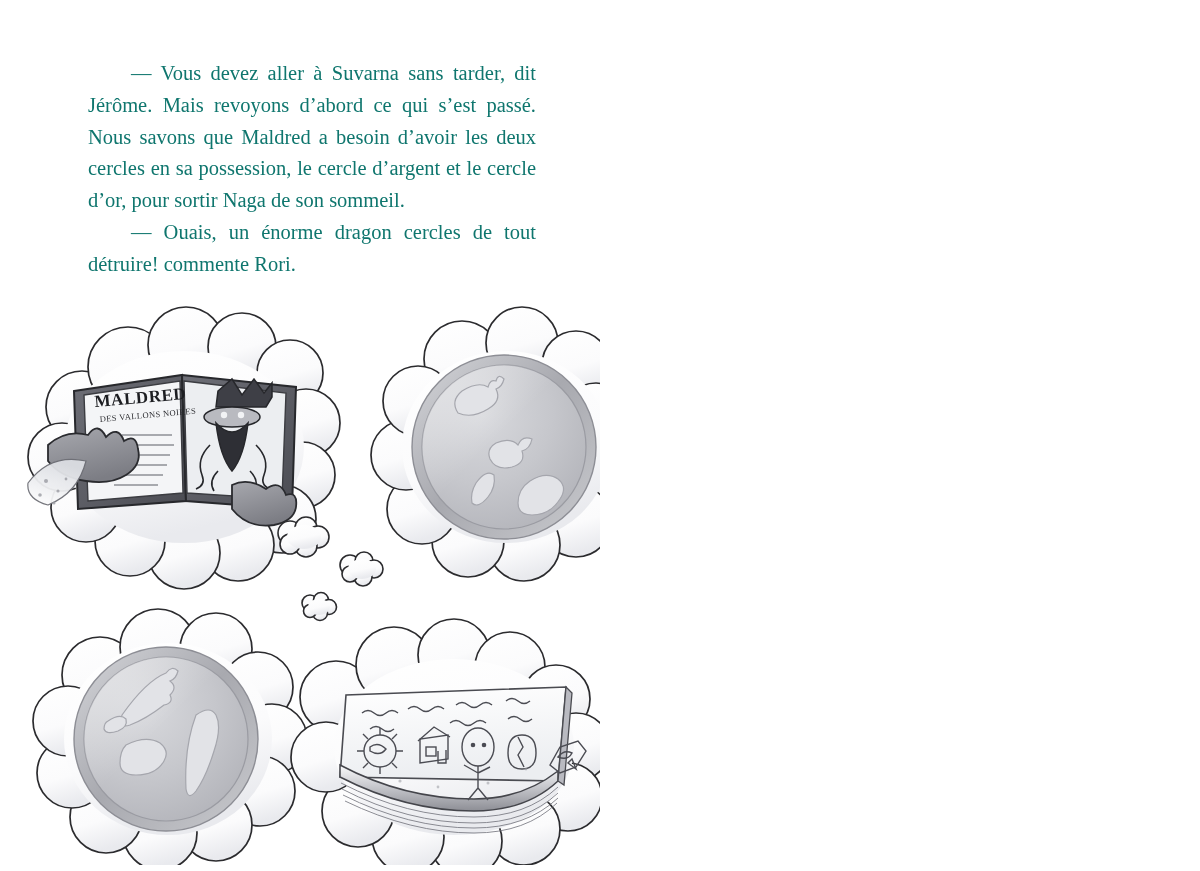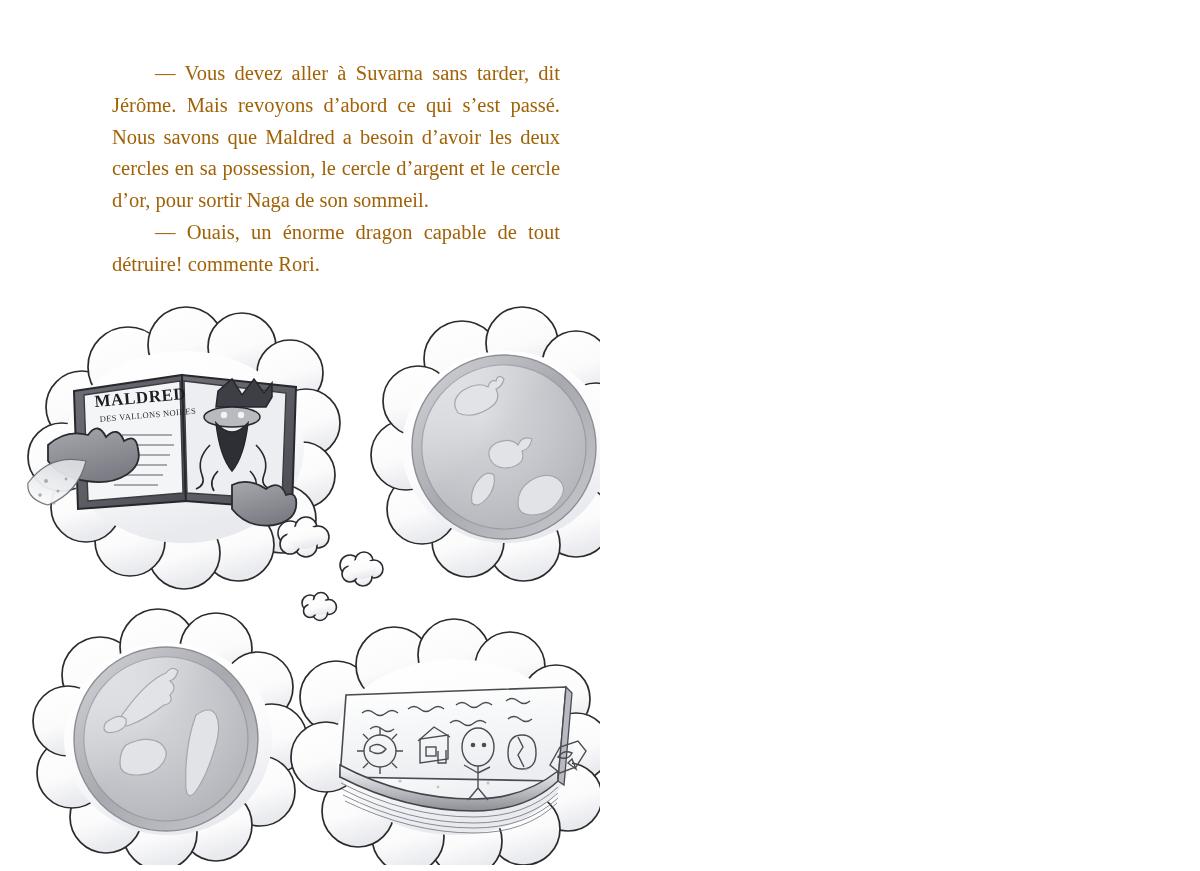--- a/index.html
+++ b/index.html
@@ -18,22 +18,21 @@
   .page-left{left:0;width:600px;}
   .page-right{left:600px;width:600px;}
 
   
   .col{
     position:absolute;
     font-size:20.5px;
     line-height:31.8px;
     text-align:justify;
     text-justify:inter-word;
-    color:#a16207;
-    margin-left:24px;
+    color:#0f766e;
     -webkit-font-smoothing:antialiased;
   }
   .col p{margin:0;text-indent:2.1em;}
 
   #left-col{left:88px;top:58px;width:448px;}
 
   .col > p{ text-align:justify; }
   .col > p.lastleft{ text-align-last:left; }
 
   
@@ -44,21 +43,21 @@
 </style>
 </head>
 <body>
 
 <div class="spread">
 
   <div class="page page-left">
 
     <div class="col" id="left-col">
       <p>— Vous devez aller à Suvarna sans tarder, dit Jérôme. Mais revoyons d’abord ce qui s’est passé. Nous savons que Maldred a besoin d’avoir les deux cercles en sa possession, le cercle d’argent et le cercle d’or, pour sortir Naga de son sommeil.</p>
-      <p class="lastleft">— Ouais, un énorme dragon capable de tout détruire! commente Rori.</p>
+      <p class="lastleft">— Ouais, un énorme dragon cercles de tout détruire! commente Rori.</p>
     </div>
 
     <div class="illus" id="dream-cluster">
       <svg width="600" height="570" viewBox="0 0 600 570" xmlns="http://www.w3.org/2000/svg">
         <defs>
           <linearGradient id="cloudg" x1="0" y1="0" x2="0.3" y2="1">
             <stop offset="0%" stop-color="#ffffff"></stop>
             <stop offset="62%" stop-color="#fbfbfc"></stop>
             <stop offset="100%" stop-color="#e9eaee"></stop>
           </linearGradient>

